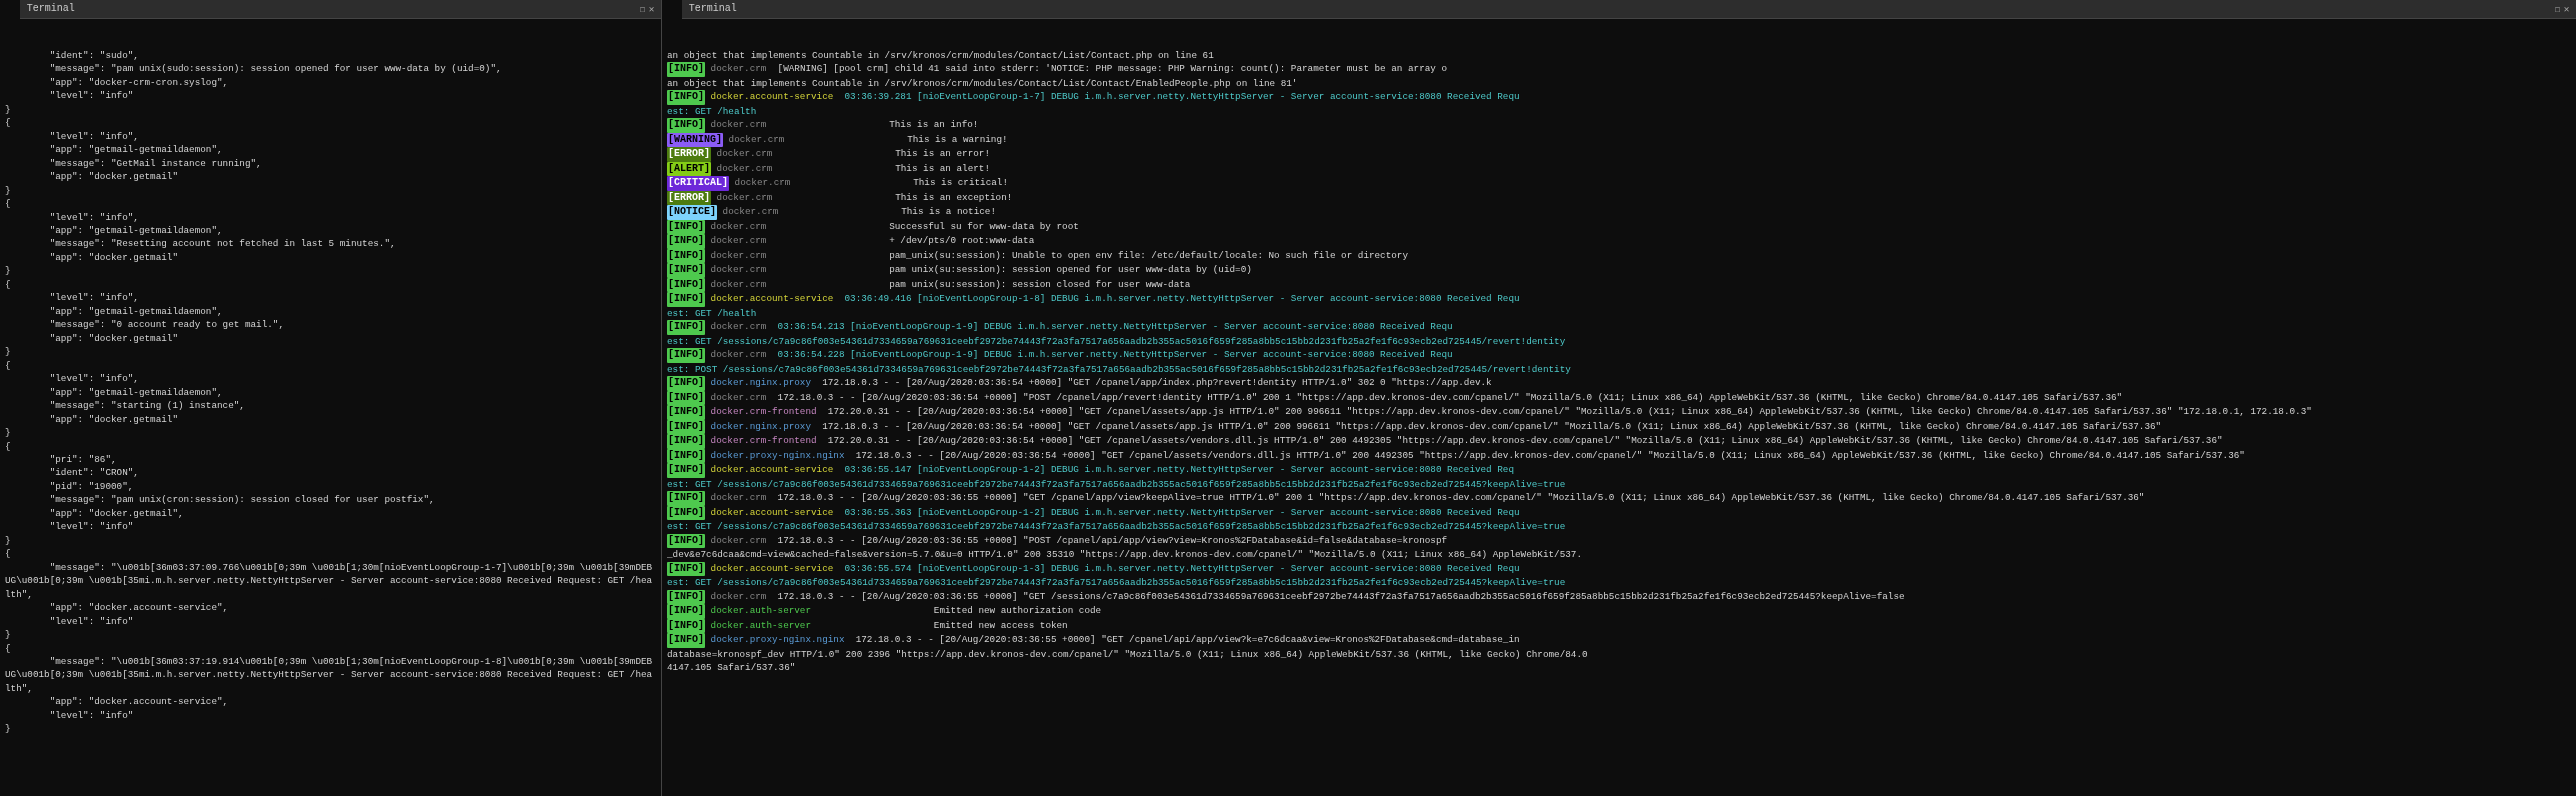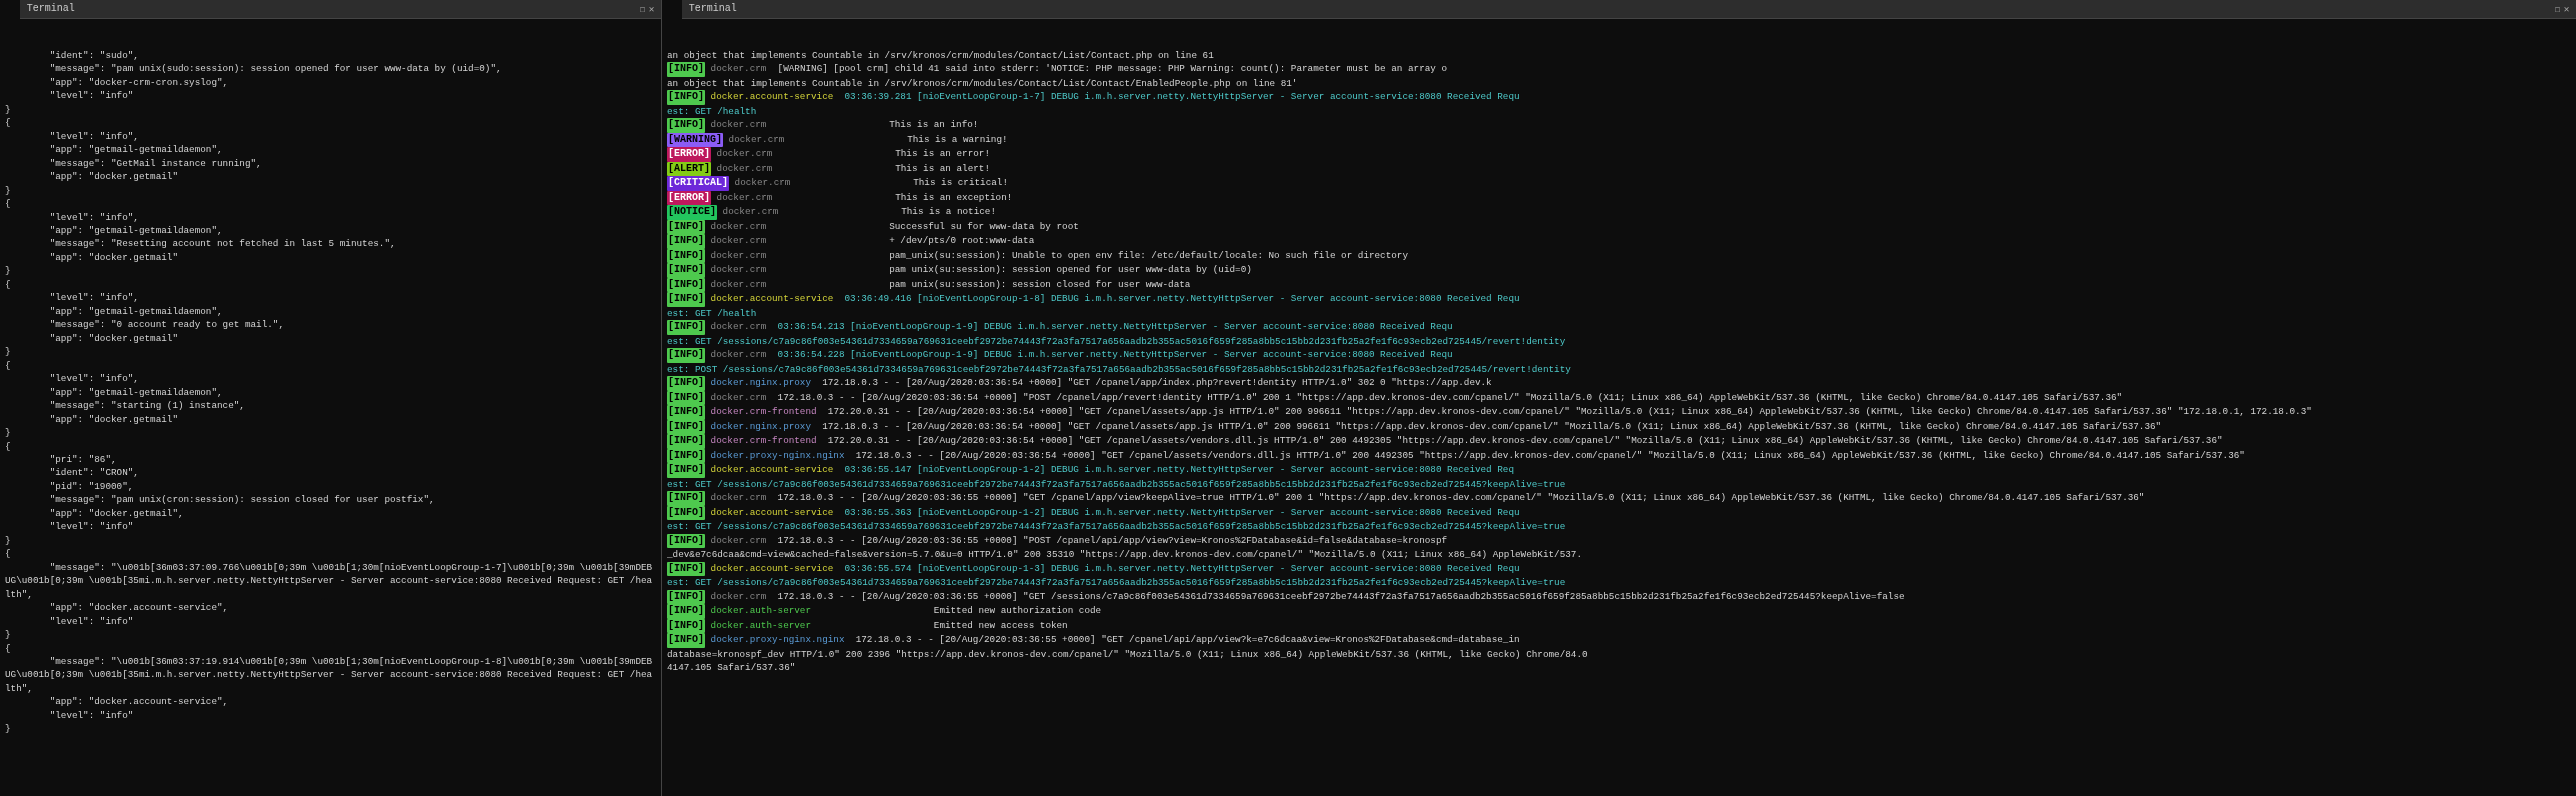--- a/index.html
+++ b/index.html
@@ -112,24 +112,24 @@
     .badge {
       display: inline-block;
       padding: 0 1px;
       border-radius: 1px;
       font-weight: bold;
       font-size: 10px;
     }
 
     .badge-info { background: #4ec94e; color: #000; }
     .badge-warning { background: #8b5cf6; color: #000; }
-    .badge-error { background: #be185d; color: #fff; }
+    .badge-error { background: #4d7c0f; color: #fff; }
     .badge-alert { background: #84cc16; color: #000; }
     .badge-critical { background: #6d28d9; color: #fff; }
-    .badge-notice { background: #22c55e; color: #000; }
+    .badge-notice { background: #7dd3fc; color: #000; }
   </style>
 </head>
 <body>
 
 <div class="terminals-container">
 
   <div class="terminal-pane terminal-pane-left">
     <div class="terminal-titlebar">
       <div class="titlebar-left">
         <span>Terminal</span>

